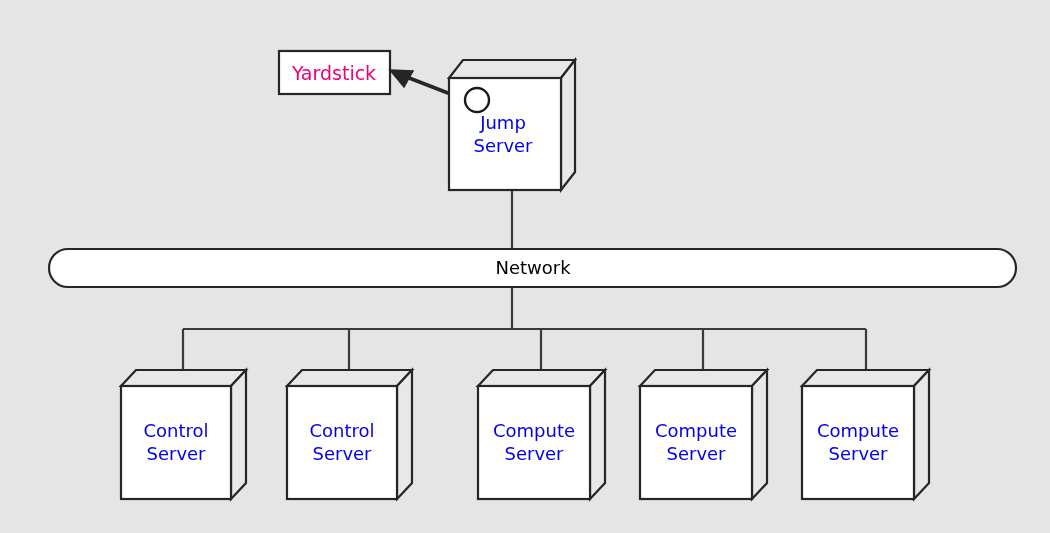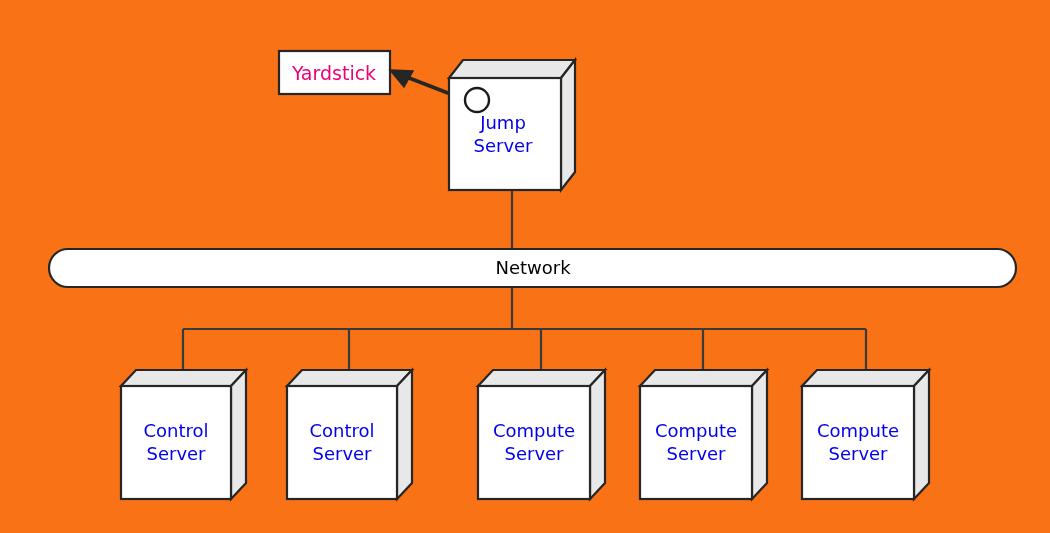--- a/index.html
+++ b/index.html
@@ -8,21 +8,21 @@
     padding: 0;
     background: #000000;
   }
   body {
     font-family: "DejaVu Sans", sans-serif;
   }
   #canvas {
     position: relative;
     width: 1050px;
     height: 533px;
-    background: #f97316;
+    background: #e5e5e5;
     overflow: hidden;
   }
   #diagram-svg {
     position: absolute;
     left: 0;
     top: 0;
     width: 1050px;
     height: 533px;
     display: block;
   }

